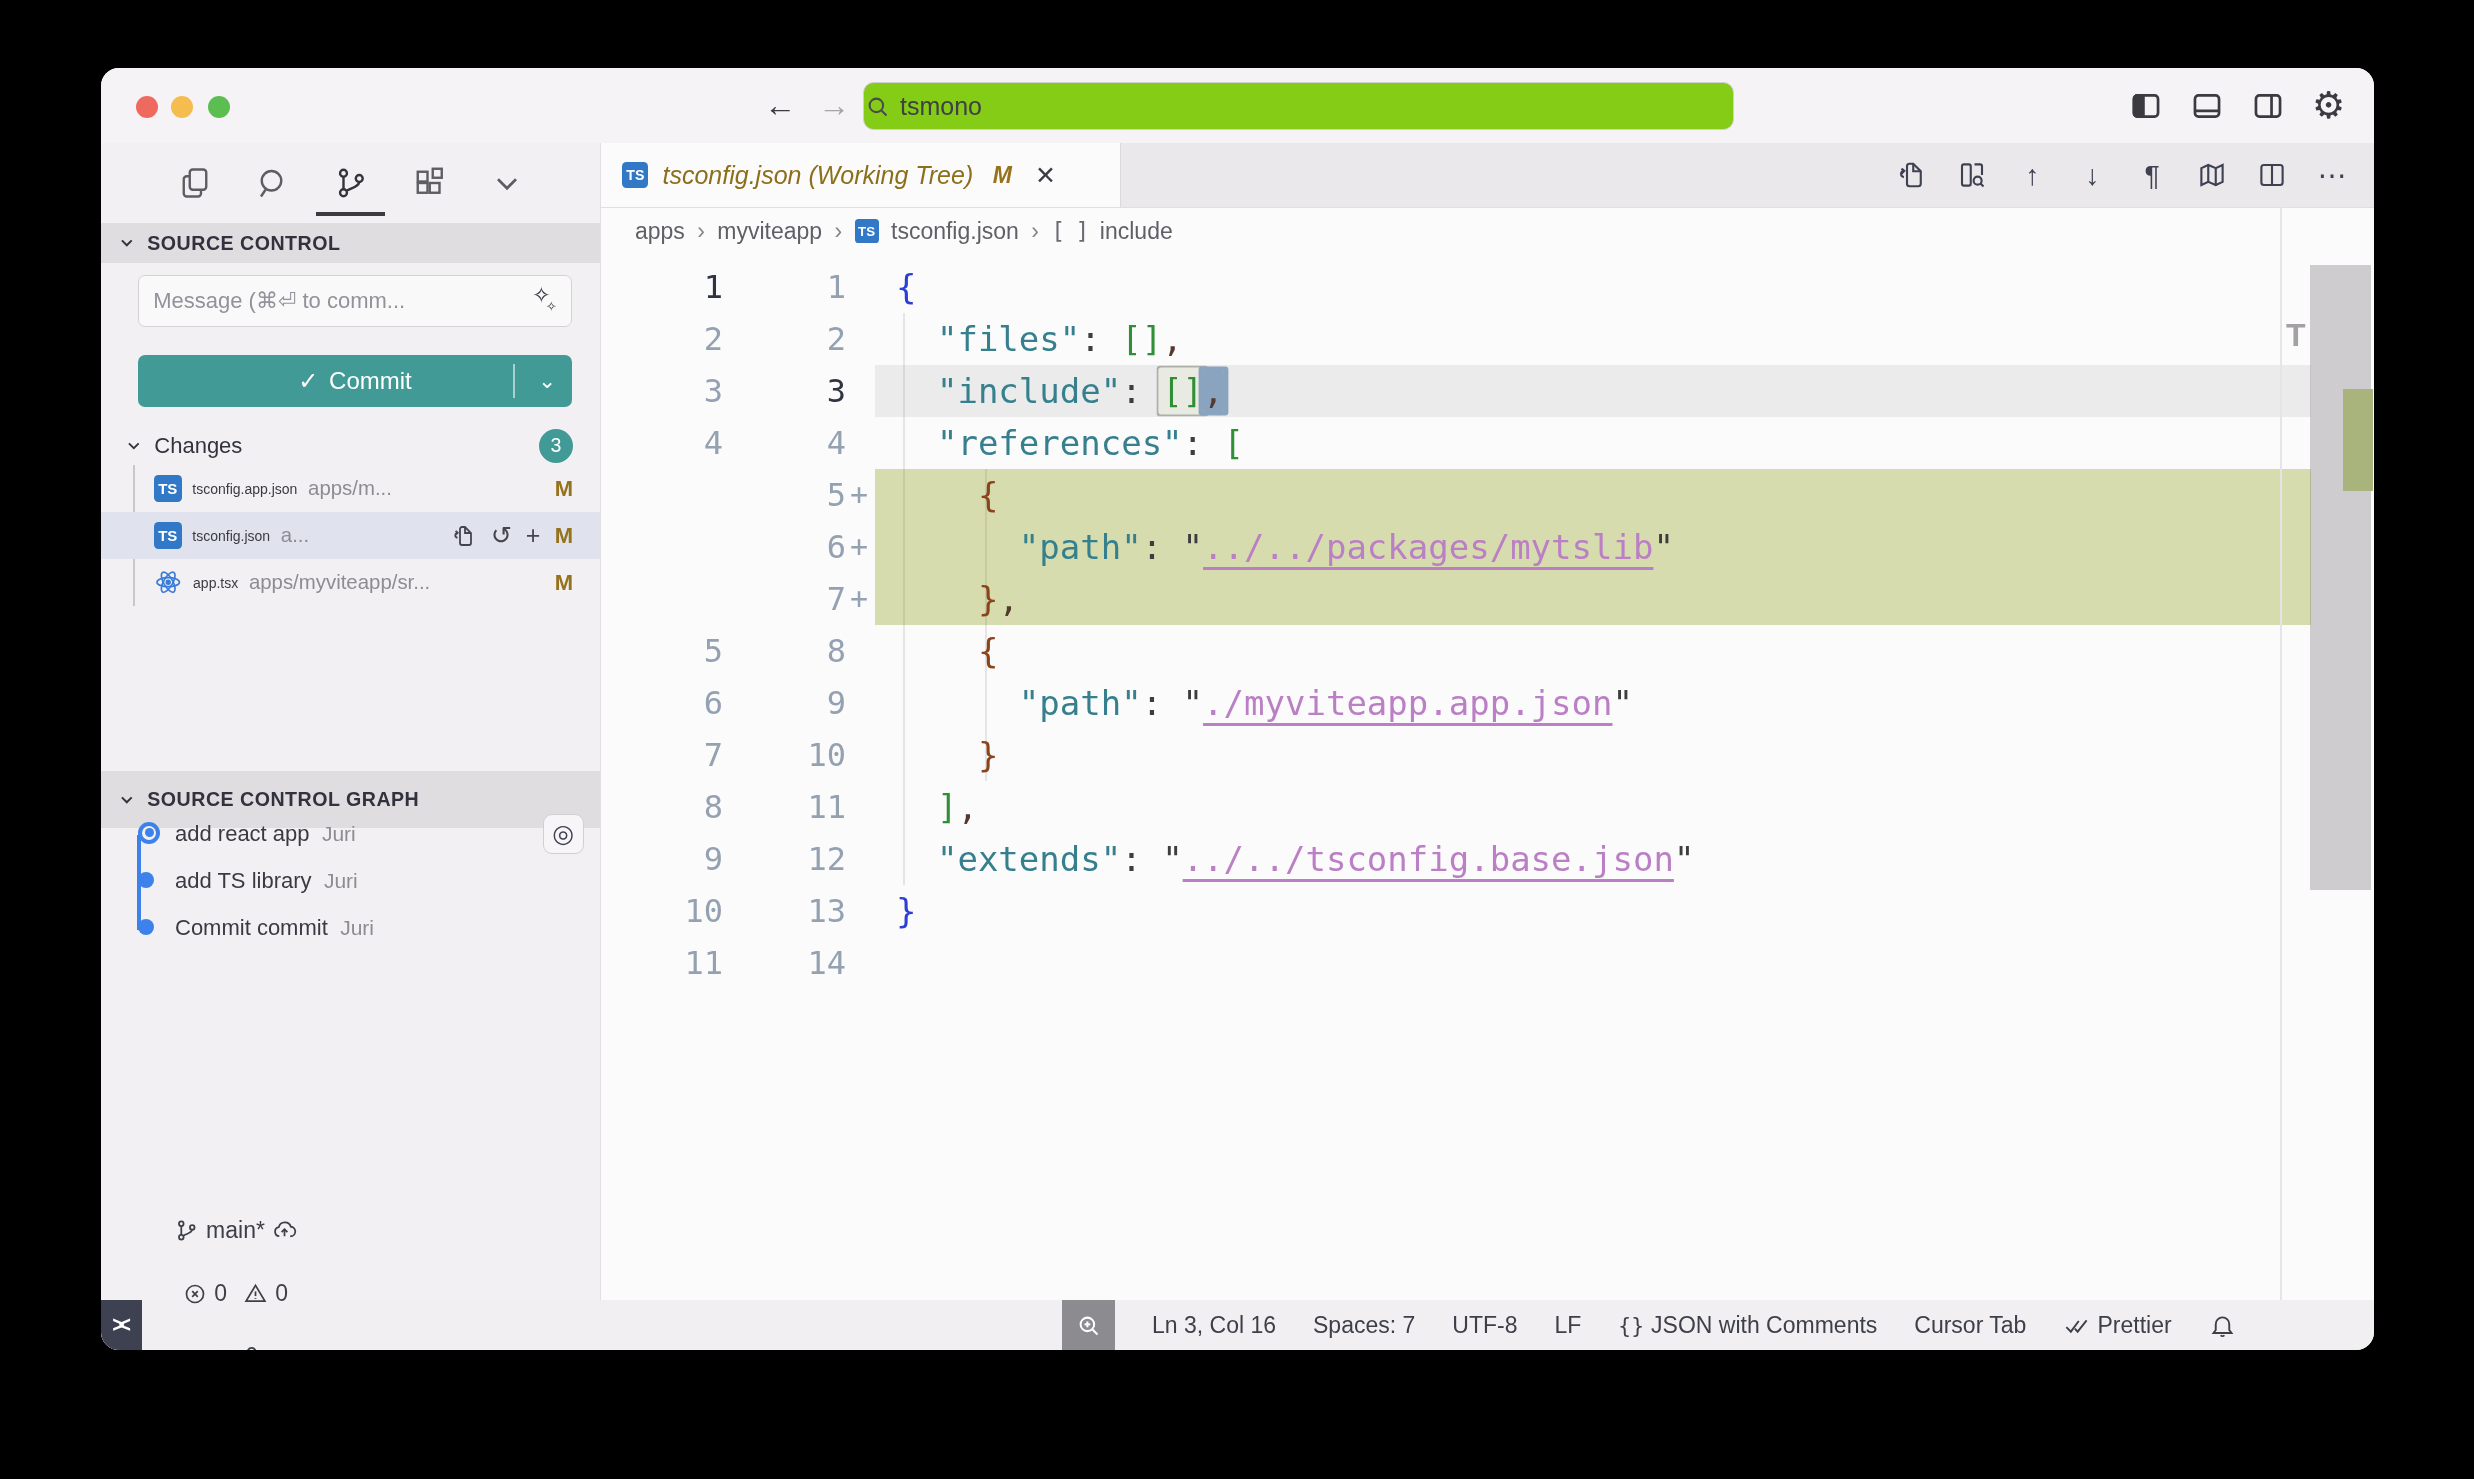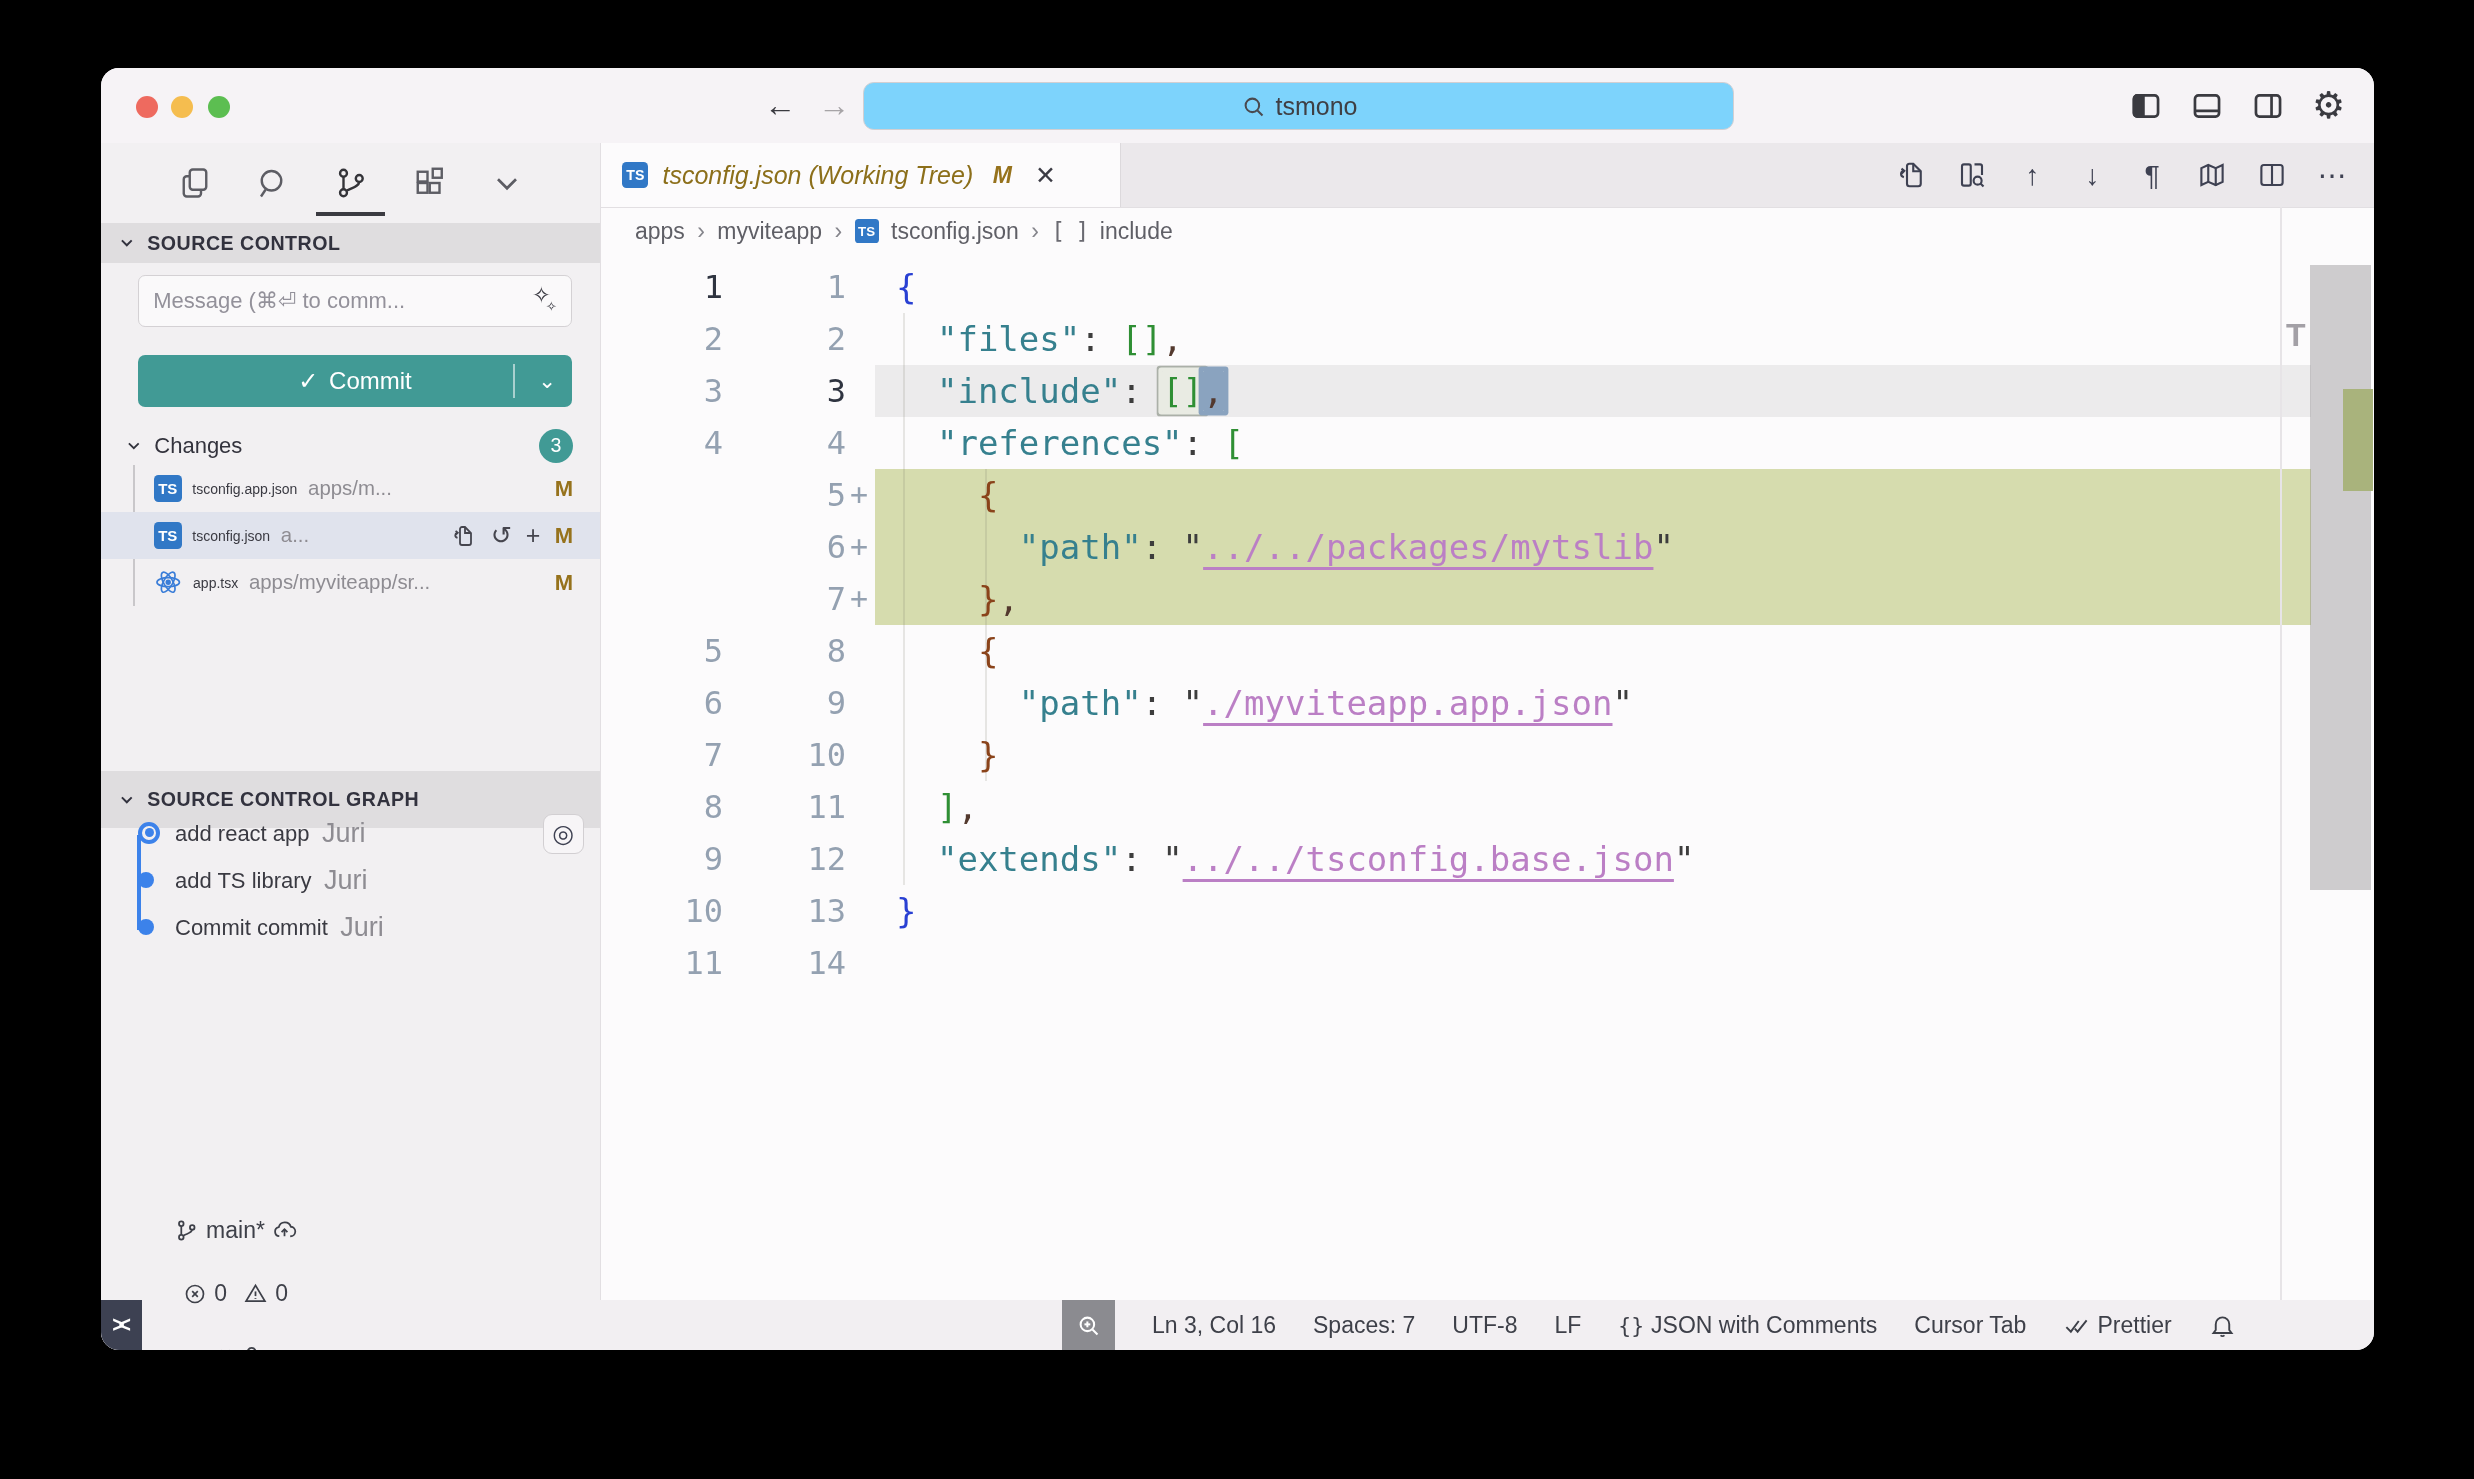--- a/index.html
+++ b/index.html
@@ -9,22 +9,22 @@
     border-radius:18px;overflow:hidden;box-shadow:0 36px 107px rgba(0,0,0,.65);}
 
   
   .titlebar{position:absolute;left:0;top:0;width:100%;height:75px;background:#f6f3f6;border-bottom:0.9px solid #e4e1e4;}
   .tl{position:absolute;top:28.4px;width:22px;height:22px;border-radius:50%;}
   .tl.red{left:35px;background:#ee6a5f;}
   .tl.yellow{left:70px;background:#f5bd4f;}
   .tl.green{left:107px;background:#5cbe51;}
   .nav-arrow{position:absolute;top:18px;font-size:32px;color:#3a3a40;line-height:39px;}
   .nav-arrow.fwd{color:#a7a4a7;}
-  .searchbox{position:absolute;left:762px;top:14.2px;width:869px;height:46px;background:#7dd3fc;
-    border:1.8px solid #d2cfd2;border-radius:10.7px;display:flex;align-items:center;justify-content:center;
+  .searchbox{position:absolute;left:762px;top:14.2px;width:869px;height:46px;background:#84cc16;
+    border:1.8px solid #d2cfd2;border-radius:10.7px;display:flex;align-items:center;justify-content:flex-start;
     gap:9px;color:#3f3f44;font-size:25px;}
   .tb-icons{position:absolute;right:28.4px;top:0;height:75px;display:flex;align-items:center;gap:27px;}
   .tb-icons .ic{width:34px;height:34px;display:flex;align-items:center;justify-content:center;}
   .gear-glyph{font-size:37px;color:#3a3a40;line-height:37px;}
 
   
   .sidebar{position:absolute;left:0;top:75px;width:499px;bottom:50px;background:#f2f0f2;border-right:1.8px solid #e2dfe2;}
   .activity{position:absolute;top:0;left:0;width:100%;height:80px;display:flex;align-items:center;justify-content:center;gap:41px;}
   .act-ic{position:relative;width:37px;height:37px;display:flex;align-items:center;justify-content:center;}
   .act-ic.active::after{content:"";position:absolute;left:-16px;right:-16px;bottom:-14.2px;height:3.6px;background:#3b3b41;}
@@ -52,21 +52,21 @@
   .indent-guide{position:absolute;left:32px;top:322px;height:141px;width:1.8px;background:#c9c7ca;}
   .ts-badge{width:27.6px;height:27.6px;border-radius:4.4px;background:#3178c6;color:#fff;font-size:15px;font-weight:bold;
     display:flex;align-items:center;justify-content:center;flex:0 0 auto;}
   .f-name{font-size:14px;color:#3a3a42;white-space:nowrap;}
   .f-desc{font-size:20.4px;color:#8e8c92;white-space:nowrap;overflow:hidden;}
   .m-badge{margin-left:auto;font-size:22px;font-weight:bold;color:#96721c;}
   .row-actions{display:flex;align-items:center;gap:14.2px;color:#45454e;font-size:25px;margin-left:auto;}
   .row-actions + .m-badge{margin-left:3.6px;}
   .graph-row{position:relative;height:47px;display:flex;align-items:center;padding:0 27px 0 62px;box-sizing:border-box;gap:12.4px;}
   .g-msg{font-size:22px;color:#3a3a42;white-space:nowrap;}
-  .g-author{font-size:27px;color:#8e8c92;}
+  .g-author{font-size:21px;color:#8e8c92;}
   .node{position:absolute;left:25px;}
   .node.head{width:14.2px;height:14.2px;border:4.4px solid #3c82ea;border-radius:50%;background:#f2f0f2;
     box-shadow:inset 0 0 0 2.7px #f2f0f2;top:11.6px;}
   .node.head::after{content:"";position:absolute;left:2.7px;top:2.7px;width:9px;height:9px;border-radius:50%;background:#3c82ea;}
   .node.dot{width:16px;height:16px;border-radius:50%;background:#3c82ea;top:15px;}
   .graph-line{position:absolute;left:36px;top:692px;height:95px;width:3.6px;background:#3c82ea;}
   .target-btn{position:absolute;right:28.4px;top:3.6px;width:41px;height:40px;border:1.8px solid #d2cfd2;border-radius:9px;
     background:#f7f5f7;color:#3e4152;font-size:25px;display:flex;align-items:center;justify-content:center;box-sizing:border-box;}
 
   

